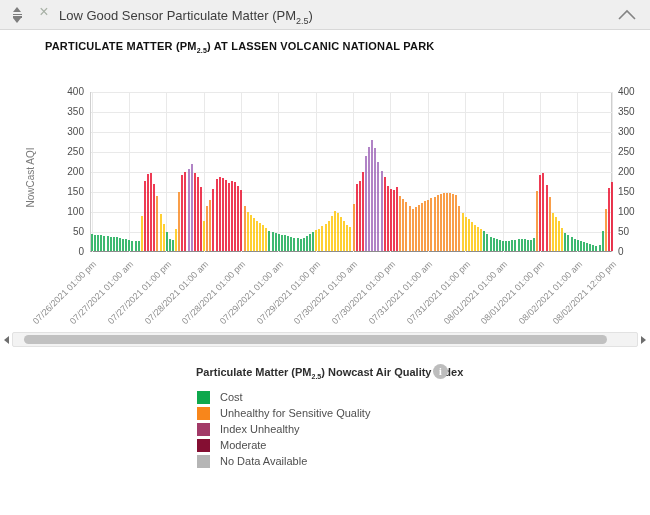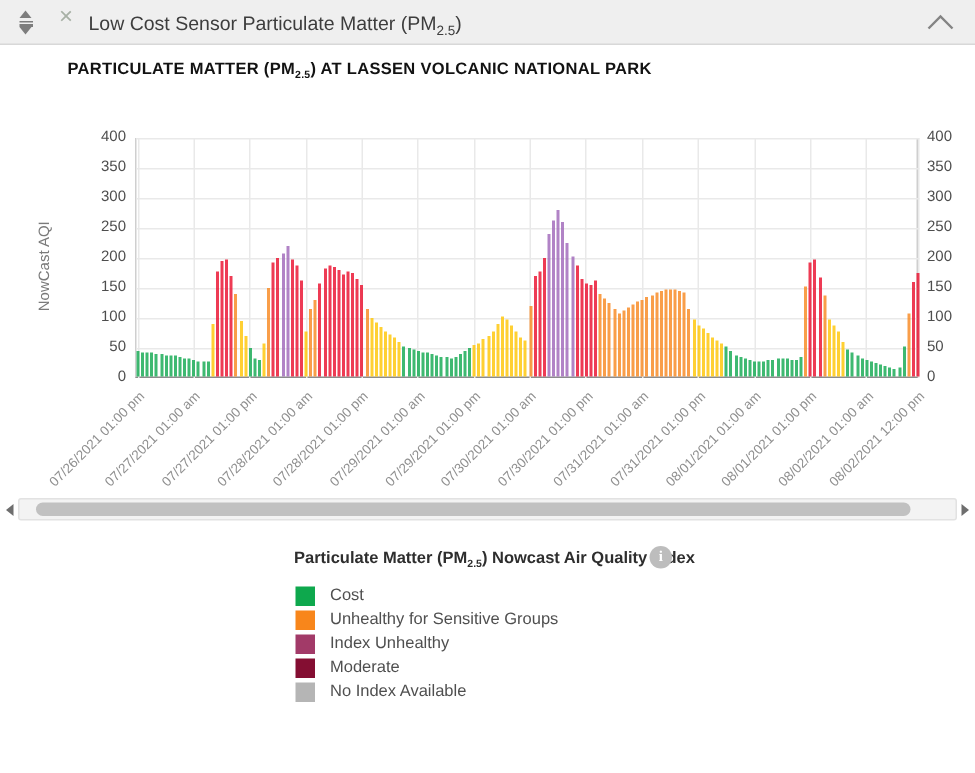--- a/index.html
+++ b/index.html
@@ -80,21 +80,21 @@
 <div class="page">
 
   <div class="header">
     <div class="drag-icon">
       <div class="tri-up"></div>
         <div class="bar1"></div>
         <div class="bar2"></div>
         <div class="tri-dn"></div>
     </div>
     <div class="close-x">×</div>
-    <div class="htitle"><span>Low Cost Sensor Particulate Matter (PM</span><sub>2.5</sub><span>)</span></div>
+    <div class="htitle"><span>Low Good Sensor Particulate Matter (PM</span><sub>2.5</sub><span>)</span></div>
     <svg class="chev" width="20" height="14" viewBox="0 0 20 14">
       <polyline points="2,11 10,3 18,11" fill="none" stroke="#848484" stroke-width="1.6"></polyline>
     </svg>
   </div>
 
   <div class="ctitle"><span>PARTICULATE MATTER (PM</span><sub>2.5</sub><span>) AT LASSEN VOLCANIC NATIONAL PARK</span></div>
   <div class="ylab">NowCast AQI</div>
 
   <div class="plot" id="plot">
       <div class="hline" style="top: 140px;"></div>
@@ -365,29 +365,29 @@
 
   <div class="ltitle"><span>Particulate Matter (PM</span><sub>2.5</sub><span>) Nowcast Air Quality Index</span></div>
   <div class="info-icon">i</div>
   <div class="legend-items" id="legend-items">
       <div class="lrow">
         <div class="swatch" style="background: rgb(14, 168, 77);"></div>
         <div class="llabel">Cost</div>
       </div>
       <div class="lrow">
         <div class="swatch" style="background: rgb(248, 134, 27);"></div>
-        <div class="llabel">Unhealthy for Sensitive Groups</div>
+        <div class="llabel">Unhealthy for Sensitive Quality</div>
       </div>
       <div class="lrow">
         <div class="swatch" style="background: rgb(162, 58, 104);"></div>
         <div class="llabel">Index Unhealthy</div>
       </div>
       <div class="lrow">
         <div class="swatch" style="background: rgb(132, 14, 50);"></div>
         <div class="llabel">Moderate</div>
       </div>
       <div class="lrow">
         <div class="swatch" style="background: rgb(181, 181, 181);"></div>
-        <div class="llabel">No Index Available</div>
+        <div class="llabel">No Data Available</div>
       </div>
     </div>
 
 </div>
 
 </body></html>

